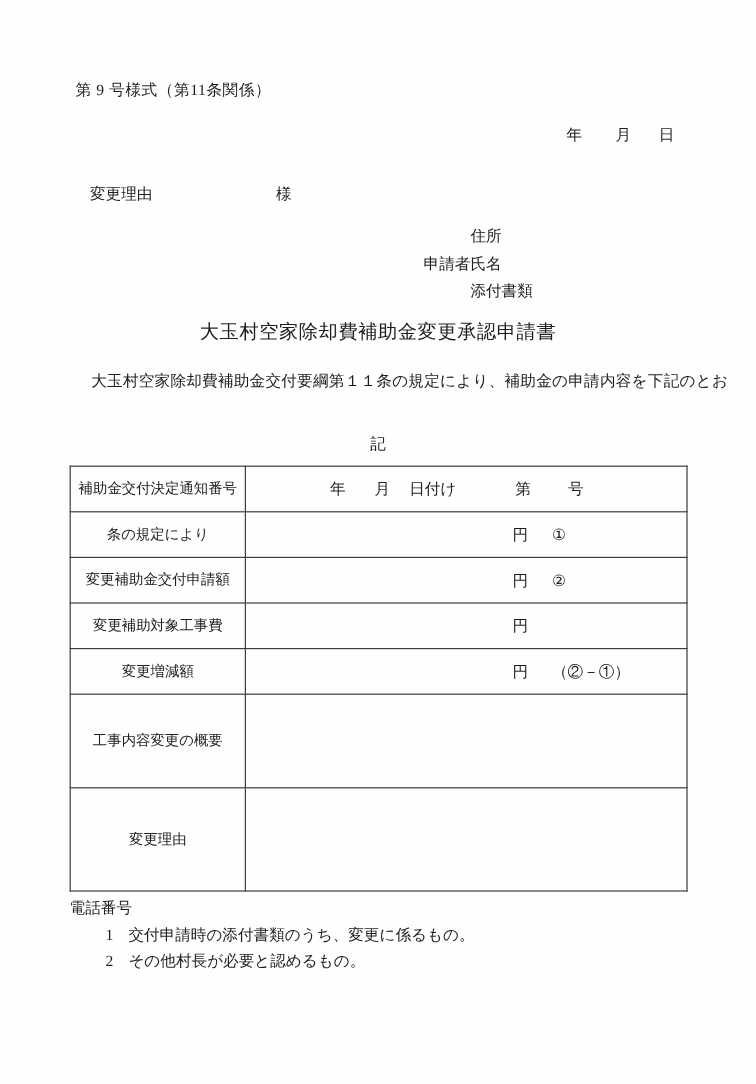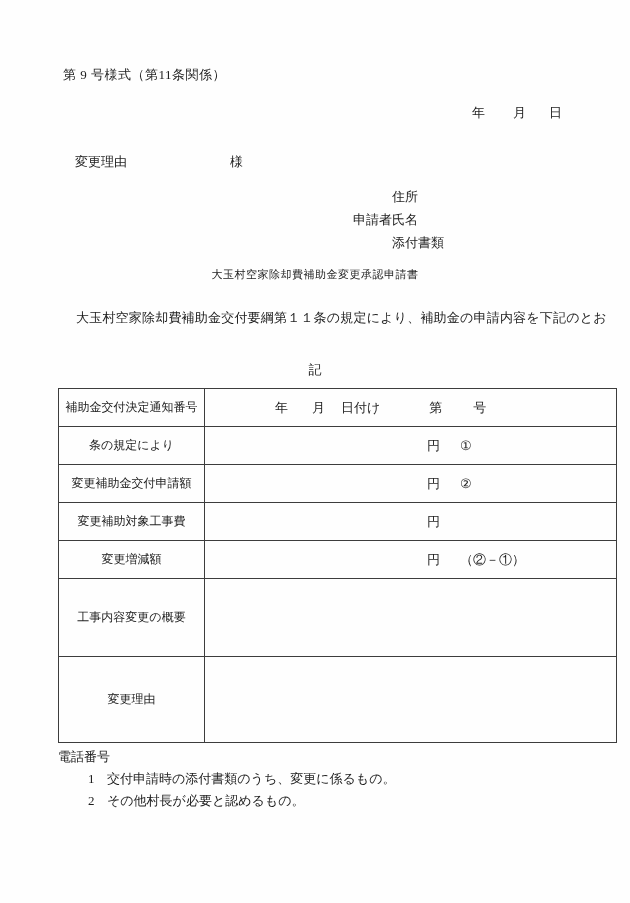--- a/index.html
+++ b/index.html
@@ -17,28 +17,28 @@
   .abs{position:absolute;}
   .form-number{left:63px;top:66px;letter-spacing:.5px;}
   .date-line{left:472px;top:104px;white-space:nowrap;}
   .date-line .m{margin-left:28px;}
   .date-line .d{margin-left:23px;}
   .addressee{left:75px;top:153px;white-space:nowrap;}
   .addressee .honorific{margin-left:103px;}
   .applicant{left:345px;top:185px;text-align:right;}
   .applicant .row{display:flex;height:23px;align-items:center;}
   .applicant .col1{display:inline-block;width:47px;}
-  .doc-title{left:0;top:267px;width:630px;text-align:center;letter-spacing:.5px;font-size:11px;}
+  .doc-title{left:0;top:267px;width:630px;text-align:center;letter-spacing:.5px;font-size:16px;}
   .body-text{left:63px;top:306px;width:520px;text-align:center;}
   .body-text .line{white-space:nowrap;line-height:23px;letter-spacing:.2px;}
   .body-text .line1{text-indent:1em;}
   .ki-heading{left:0;top:361px;width:630px;text-align:center;}
   table.form-table{
     position:absolute;left:58px;top:388px;
-    width:559px;border-collapse:collapse;table-layout:fixed;
+    width:515px;border-collapse:collapse;table-layout:fixed;
   }
   table.form-table td{border:1px solid #3d3d3d;vertical-align:middle;padding:0;}
   td.label-cell{width:145px;text-align:center;font-size:12px;white-space:nowrap;}
   td.value-cell{position:relative;}
   tr.r-std{height:38px;}
   tr.r-tall1{height:78px;}
   tr.r-tall2{height:86px;}
   .dparts{white-space:nowrap;}
   .dparts .p-year{margin-left:70px;}
   .dparts .p-month{margin-left:24px;}

